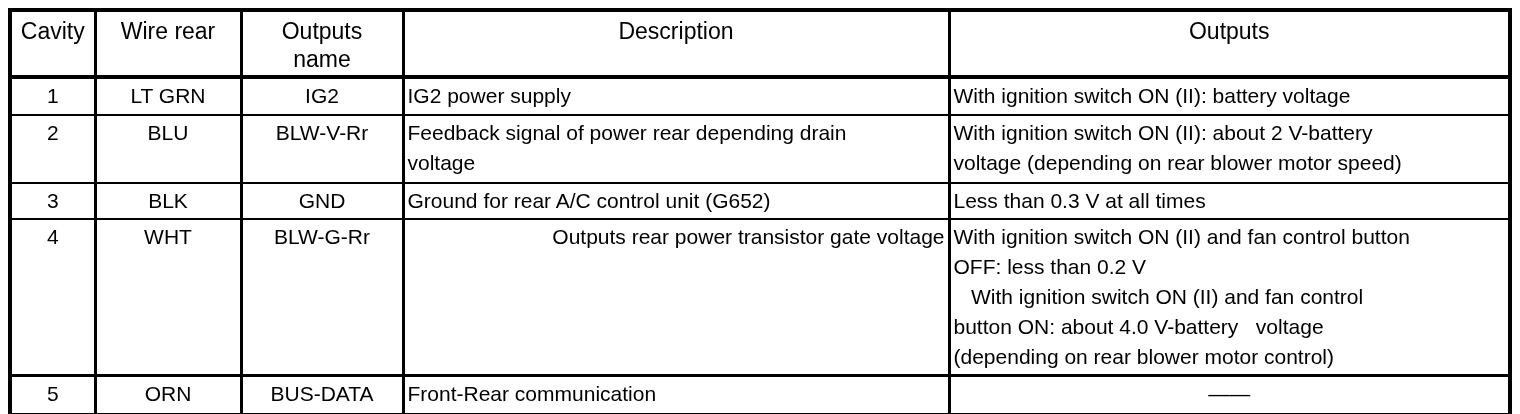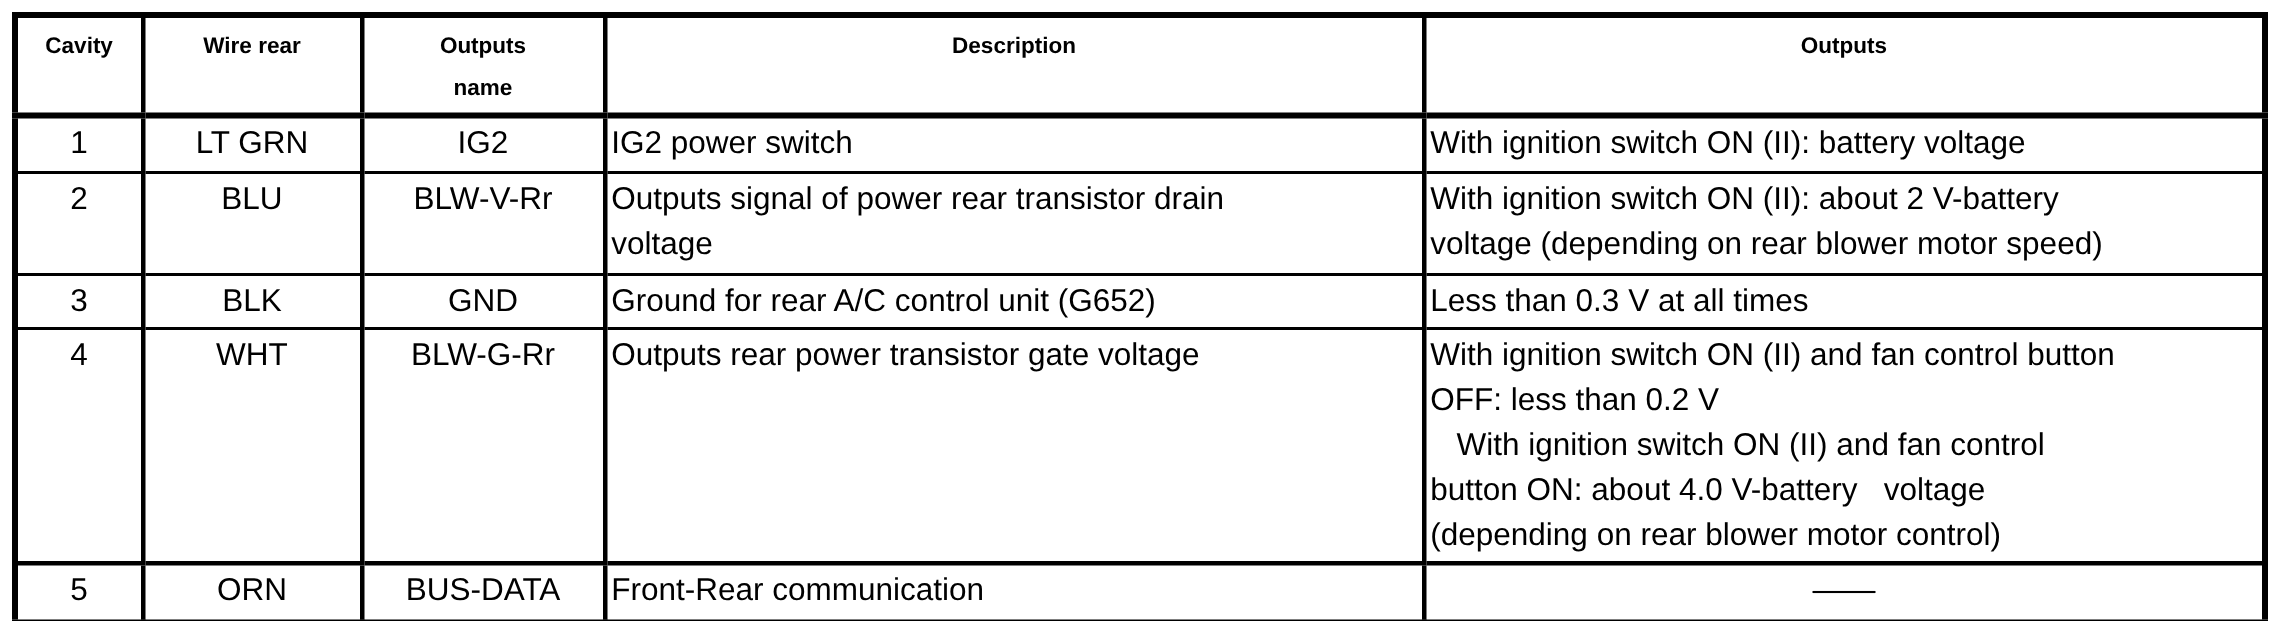--- a/index.html
+++ b/index.html
@@ -37,36 +37,36 @@
     border-right-width: 3px;
     vertical-align: top;
     padding: 2px 3px 2px 3px;
     font-size: 21px;
     line-height: 30px;
     white-space: pre-wrap;
     overflow: hidden;
     font-weight: normal;
   }
   table.wiring th {
-    font-weight: bold;
-    font-size: 15px;
+    font-weight: normal;
+    font-size: 23px;
     line-height: 28px;
     text-align: center;
     border-bottom-width: 4px;
     padding-top: 5px;
   }
   tr.hdr       { height: 64px; }
   tr.r1        { height: 38px; }
   tr.r2        { height: 68px; }
   tr.r3        { height: 34px; }
   tr.r4        { height: 154px; }
   tr.r5        { height: 40px; border-top: 3px solid #000; }
   .c-center    { text-align: center; }
   .c-left      { text-align: left; padding-left: 5px; padding-right: 5px; }
-  .v-mid       { vertical-align: middle; }
+  .v-mid       { vertical-align: middle; text-align: right; }
 </style>
 </head>
 <body>
 
 <div class="page">
   <table class="wiring">
     <colgroup>
       <col style="width:85px">
       <col style="width:146px">
       <col style="width:162px">
@@ -79,28 +79,28 @@
       <th>Wire rear</th>
       <th>Outputs
 name</th>
       <th>Description</th>
       <th>Outputs</th>
     </tr>
     <tr class="r1">
       <td class="c-center">1</td>
       <td class="c-center">LT GRN</td>
       <td class="c-center">IG2</td>
-      <td class="c-left">IG2 power switch</td>
+      <td class="c-left">IG2 power supply</td>
       <td class="c-left">With ignition switch ON (II): battery voltage</td>
     </tr>
     <tr class="r2">
       <td class="c-center">2</td>
       <td class="c-center">BLU</td>
       <td class="c-center">BLW-V-Rr</td>
-      <td class="c-left">Outputs signal of power rear transistor drain
+      <td class="c-left">Feedback signal of power rear depending drain
 voltage</td>
       <td class="c-left">With ignition switch ON (II): about 2 V-battery
 voltage (depending on rear blower motor speed)</td>
     </tr>
     <tr class="r3">
       <td class="c-center">3</td>
       <td class="c-center">BLK</td>
       <td class="c-center">GND</td>
       <td class="c-left">Ground for rear A/C control unit (G652)</td>
       <td class="c-left">Less than 0.3 V at all times</td>

